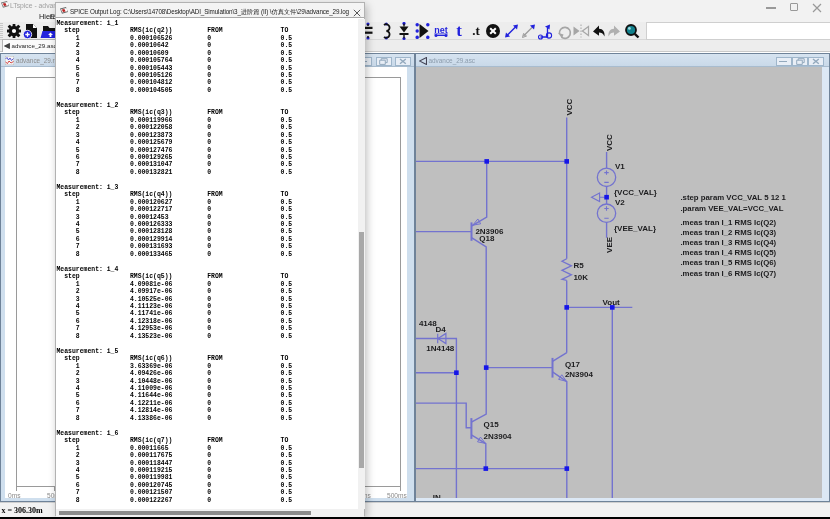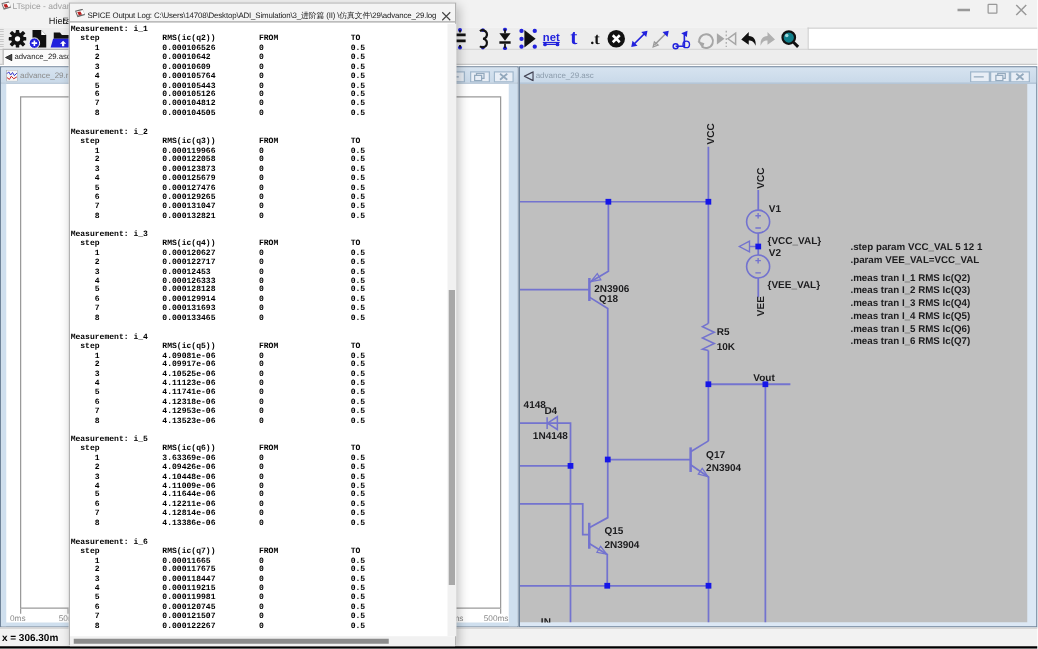--- a/index.html
+++ b/index.html
@@ -288,21 +288,21 @@
       <text x="680.4" y="234.8">.meas tran I_2 RMS Ic(Q3)</text>
       <text x="680.4" y="245.0">.meas tran I_3 RMS Ic(Q4)</text>
       <text x="680.4" y="255.2">.meas tran I_4 RMS Ic(Q5)</text>
       <text x="680.4" y="265.4">.meas tran I_5 RMS Ic(Q6)</text>
       <text x="680.4" y="275.6">.meas tran I_6 RMS Ic(Q7)</text>
     </g>
   </g>
 </svg>
 
 <div class="abs" style="left:0;top:502px;width:830px;height:15px;background:#f2f2f2;border-top:1px solid #cfcfcf;"></div>
-<div class="abs" style="left:1.5px;top:506px;font-size:8px;font-weight:bold;color:#000;">x = 306.30m</div>
+<div class="abs" style="left:1.5px;top:506px;font-size:8px;font-weight:bold;color:#000;font-family:Liberation Serif, serif;">x = 306.30m</div>
 <div class="abs" style="left:0;top:517px;width:830px;height:2px;background:#000;"></div>
 
 <div class="abs" style="left:55px;top:2px;width:310px;height:514px;background:#fff;border:1px solid #b2b2b2;box-shadow:2px 3px 8px rgba(0,0,0,0.25);">
   <div class="abs" style="left:0;top:0;width:308px;height:15px;background:#f4f4f4;border-bottom:1px solid #a9a9a9;"></div>
   <svg class="abs" style="left:4px;top:3.5px" width="8" height="8" viewBox="0 0 8 8">
     <polygon points="0,1.5 6,0 8,5 2,6.8" fill="#666"></polygon>
     <polygon points="1,2.2 6.5,1 7.5,4.2 2.3,5.4" fill="#fff"></polygon>
     <polygon points="1.8,2.6 4.4,2.1 5.6,4.6 3.0,5.1" fill="#b22"></polygon>
   </svg>
   <div class="abs" style="left:14px;top:4.5px;width:280px;height:10px;overflow:hidden;font-size:6.3px;letter-spacing:-0.12px;color:#222;white-space:nowrap;">SPICE Output Log: C:\Users\14708\Desktop\ADI_Simulation\3_进阶篇 (II) \仿真文件\29\advance_29.log</div>

